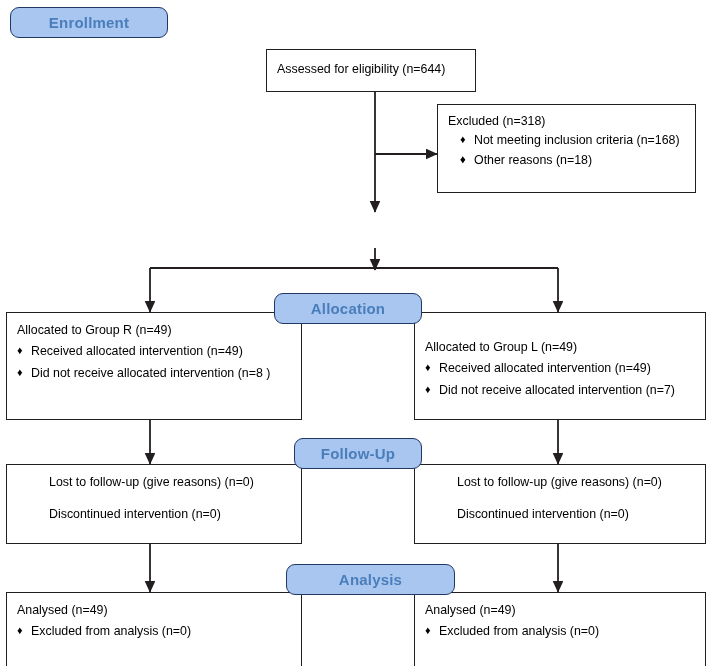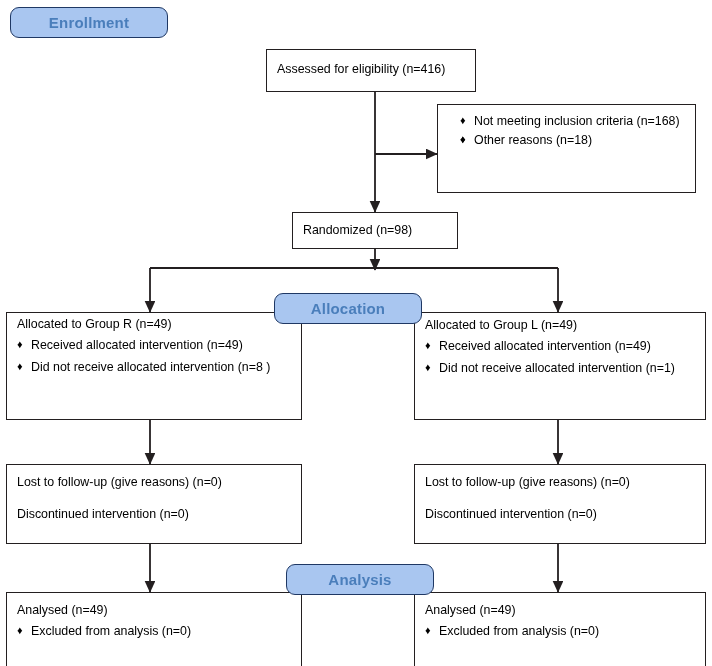--- a/index.html
+++ b/index.html
@@ -67,20 +67,21 @@
   }
   .box.indent-bullets .bullet-line > .dia {
     left: 12px;
   }
   .box.tight .line,
   .box.tight .bullet-line {
     margin-bottom: 7px;
   }
   .box.wide-gap .line {
     margin-bottom: 20px;
+    margin-left: 32px;
   }
   
   .banner {
     position: absolute;
     box-sizing: border-box;
     background: #a9c6f0;
     border: 1.6px solid #1f3864;
     border-radius: 9px;
     z-index: 5;
     color: #4a7ebb;
@@ -128,68 +129,69 @@
   </svg>
 
   <div class="banner" style="left:10px; top:7px; width:158px; height:31px;">
     <span>Enrollment</span>
   </div>
 
   <div class="banner" style="left:274px; top:293px; width:148px; height:31px;">
     <span>Allocation</span>
   </div>
 
-
-  <div class="banner" style="left:286px; top:564px; width:148px; height:31px;">
+  <div class="banner" style="left:294px; top:438px; width:128px; height:31px;">
+    <span>Follow-Up</span>
+  </div>
+
+  <div class="banner" style="left:286px; top:564px; width:169px; height:31px;">
     <span>Analysis</span>
   </div>
 
   <div class="box" style="left:266px; top:49px; width:210px; height:43px; padding-top:13px;">
-    <span class="line">Assessed for eligibility (n=416)</span>
+    <span class="line">Assessed for eligibility (n=644)</span>
   </div>
 
   <div class="box indent-bullets tight" style="left:437px; top:104px; width:259px; height:89px; padding-top:10px;">
+    <span class="line">Excluded (n=318)</span>
     <span class="bullet-line">
       <span class="dia">♦</span>
       <span>Not meeting inclusion criteria (n=168)</span>
     </span>
     <span class="bullet-line">
       <span class="dia">♦</span>
     </span>
     <span class="bullet-line">
       <span class="dia">♦</span>
       <span>Other reasons (n=18)</span>
     </span>
   </div>
 
-  <div class="box" style="left:292px; top:212px; width:166px; height:37px; padding-top:11px;">
-    <span class="line">Randomized (n=98)</span>
-  </div>
-
-  <div class="box" style="left:6px; top:312px; width:296px; height:108px; padding-top:5px;">
+
+  <div class="box" style="left:6px; top:312px; width:296px; height:108px; padding-top:11px;">
     <span class="line">Allocated to Group R (n=49)</span>
     <span class="bullet-line">
       <span class="dia">♦</span>
       <span>Received allocated intervention (n=49)</span>
     </span>
     <span class="bullet-line">
       <span class="dia">♦</span>
       <span>Did not receive allocated intervention (n=8 )</span>
     </span>
   </div>
 
-  <div class="box" style="left:414px; top:312px; width:292px; height:108px; padding-top:6px;">
+  <div class="box" style="left:414px; top:312px; width:292px; height:108px; padding-top:28px;">
     <span class="line">Allocated to Group L (n=49)</span>
     <span class="bullet-line">
       <span class="dia">♦</span>
       <span>Received allocated intervention (n=49)</span>
     </span>
     <span class="bullet-line">
       <span class="dia">♦</span>
-      <span>Did not receive allocated intervention (n=1)</span>
+      <span>Did not receive allocated intervention (n=7)</span>
     </span>
   </div>
 
   <div class="box wide-gap" style="left:6px; top:464px; width:296px; height:80px; padding-top:11px;">
     <span class="line">Lost to follow-up (give reasons) (n=0)</span>
     <span class="line">Discontinued intervention (n=0)</span>
   </div>
 
   <div class="box wide-gap" style="left:414px; top:464px; width:292px; height:80px; padding-top:11px;">
     <span class="line">Lost to follow-up (give reasons) (n=0)</span>

